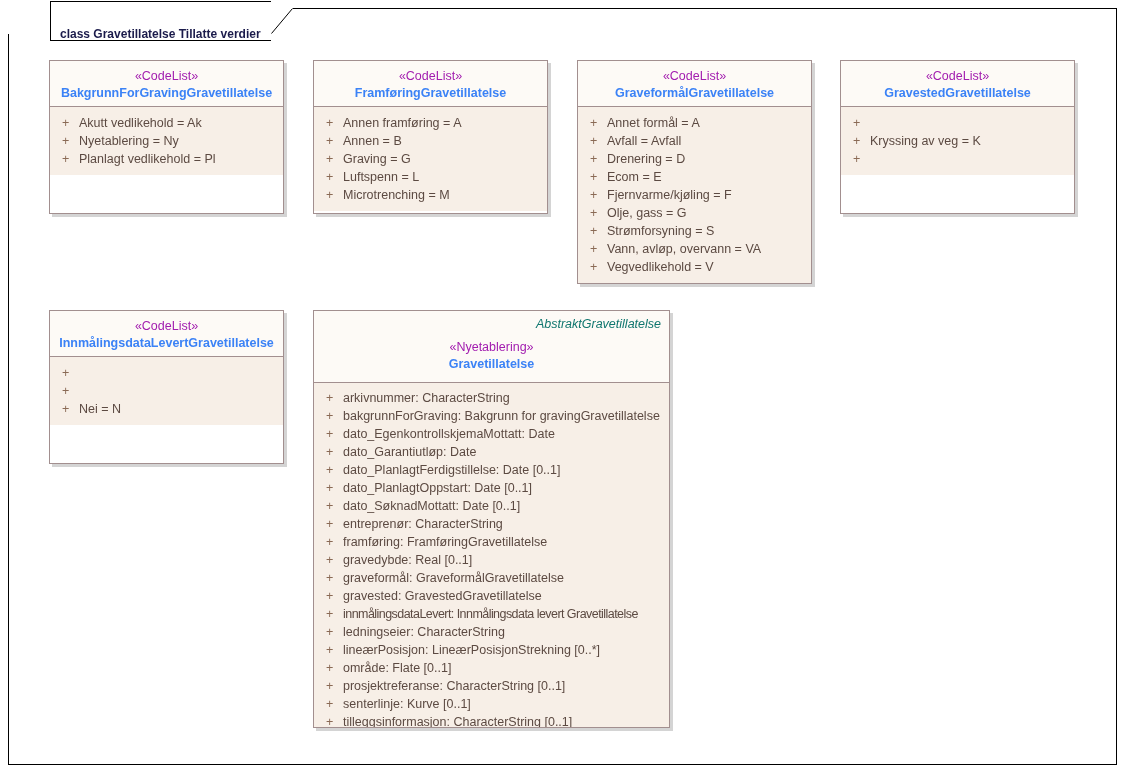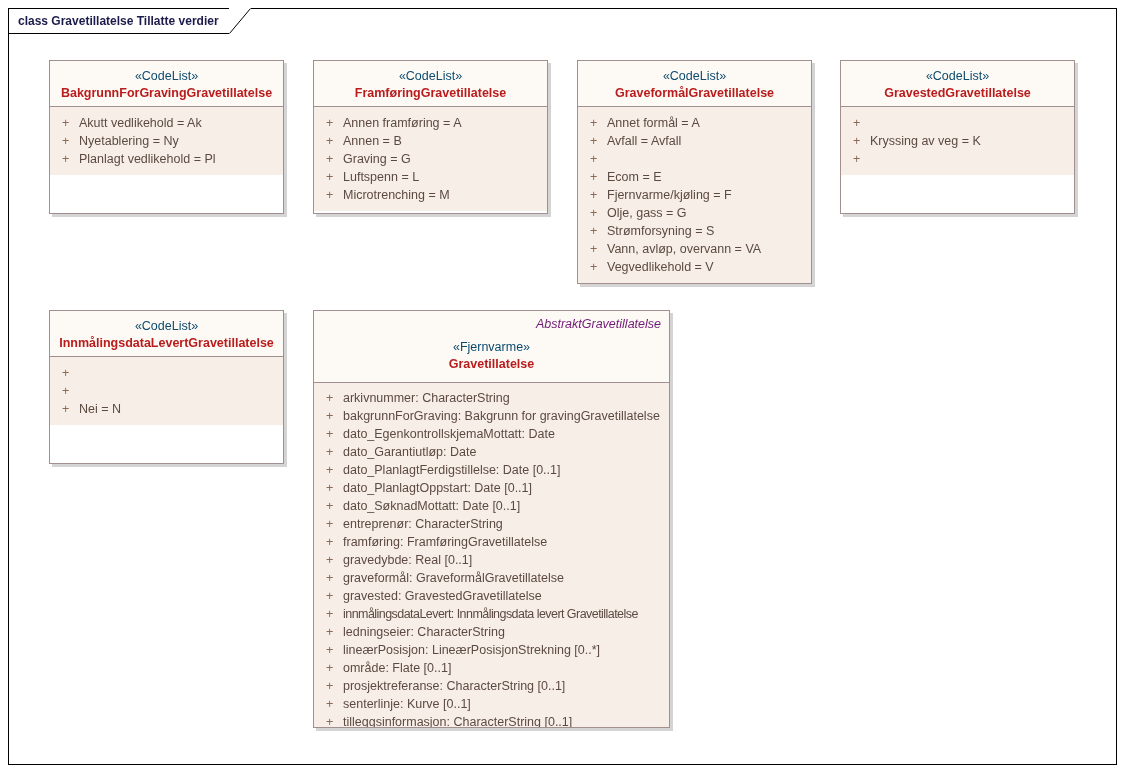--- a/index.html
+++ b/index.html
@@ -40,29 +40,30 @@
     top: 8px;
     height: 26px;
     box-sizing: border-box;
     display: flex;
     align-items: center;
     background: #ffffff;
     z-index: 4;
   }
   .title-tab-body {
     position: relative;
-    height: 26px;
+    height: 40px;
     box-sizing: border-box;
     border-top: 1px solid #000000;
     border-left: 1px solid #000000;
     border-bottom: 1px solid #000000;
     padding: 0 10px 0 9px;
     display: flex;
-    align-items: center;
-    background: #ffffff;
+    align-items: flex-end;
+    background: #ffffff;
+    margin-left: 42px;
   }
   .title-tab-label {
     font-size: 12px;
     font-weight: bold;
     color: #1b1b4b;
     white-space: nowrap;
     line-height: 1;
   }
   .title-tab-slant {
     width: 22px;
@@ -91,36 +92,36 @@
     border-bottom: 1px solid #a28f8f;
     padding: 7px 8px 8px 8px;
     box-sizing: border-box;
     text-align: center;
   }
   .uml-header-alias {
     display: block;
     text-align: right;
     font-style: italic;
     font-size: 12.5px;
-    color: #701a75;
+    color: #0f766e;
     line-height: 1.25;
     white-space: nowrap;
   }
   .uml-stereotype {
     display: block;
     font-size: 12.5px;
-    color: #0c4a6e;
+    color: #a21caf;
     line-height: 1.35;
     white-space: nowrap;
   }
   .uml-name {
     display: block;
     font-size: 12.5px;
     font-weight: bold;
-    color: #b91c1c;
+    color: #3b82f6;
     line-height: 1.35;
     white-space: nowrap;
   }
   .uml-body {
     background: #f7efe7;
     padding: 7px 6px 7px 6px;
     box-sizing: border-box;
   }
   .uml-feature {
     display: flex;
@@ -223,20 +224,21 @@
       <div class="uml-feature">
         <span class="uml-vis">+</span>
         <span class="uml-feature-text">Annet formål = A</span>
       </div>
       <div class="uml-feature">
         <span class="uml-vis">+</span>
         <span class="uml-feature-text">Avfall = Avfall</span>
       </div>
       <div class="uml-feature">
         <span class="uml-vis">+</span>
+        <span class="uml-feature-text">Drenering = D</span>
       </div>
       <div class="uml-feature">
         <span class="uml-vis">+</span>
         <span class="uml-feature-text">Ecom = E</span>
       </div>
       <div class="uml-feature">
         <span class="uml-vis">+</span>
         <span class="uml-feature-text">Fjernvarme/kjøling = F</span>
       </div>
       <div class="uml-feature">
@@ -292,21 +294,21 @@
       <div class="uml-feature">
         <span class="uml-vis">+</span>
         <span class="uml-feature-text">Nei = N</span>
       </div>
     </div>
   </div>
 
   <div class="uml-box" style="left:313px; top:310px; width:357px; height:418px;">
     <div class="uml-header" style="height:72px; padding-top:6px;">
       <span class="uml-header-alias">AbstraktGravetillatelse</span>
-      <span class="uml-stereotype" style="margin-top:6px;">«Fjernvarme»</span>
+      <span class="uml-stereotype" style="margin-top:6px;">«Nyetablering»</span>
       <span class="uml-name">Gravetillatelse</span>
     </div>
     <div class="uml-body" style="padding-top:6px;">
       <div class="uml-feature">
         <span class="uml-vis">+</span>
         <span class="uml-feature-text">arkivnummer: CharacterString</span>
       </div>
       <div class="uml-feature">
         <span class="uml-vis">+</span>
         <span class="uml-feature-text">bakgrunnForGraving: Bakgrunn for gravingGravetillatelse</span>

